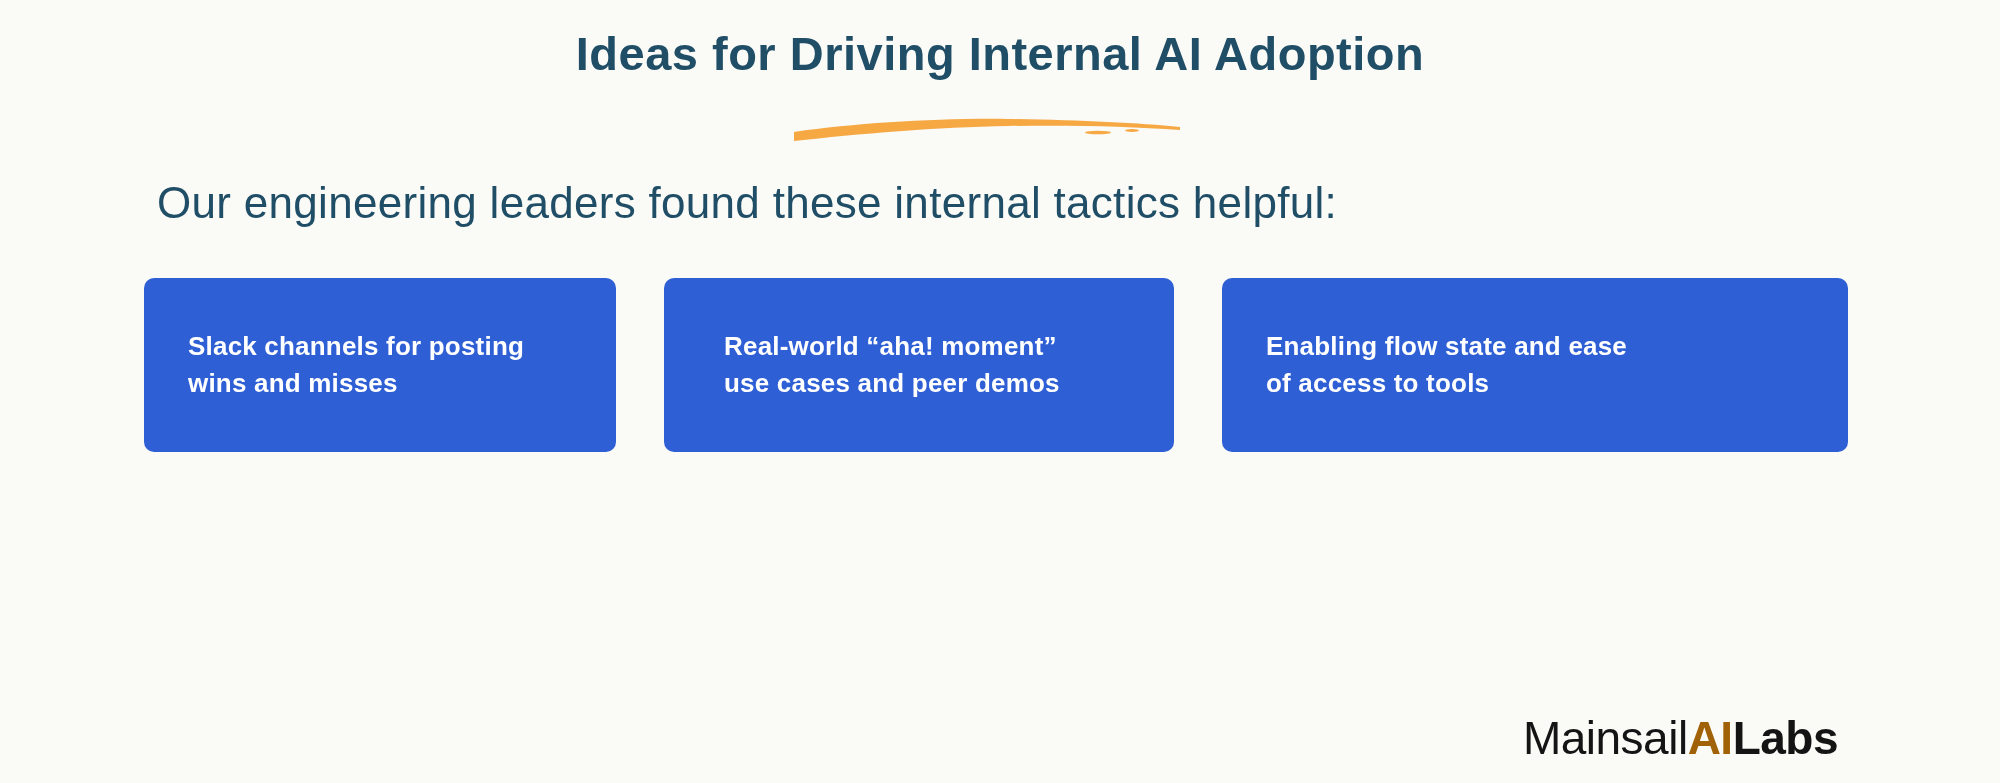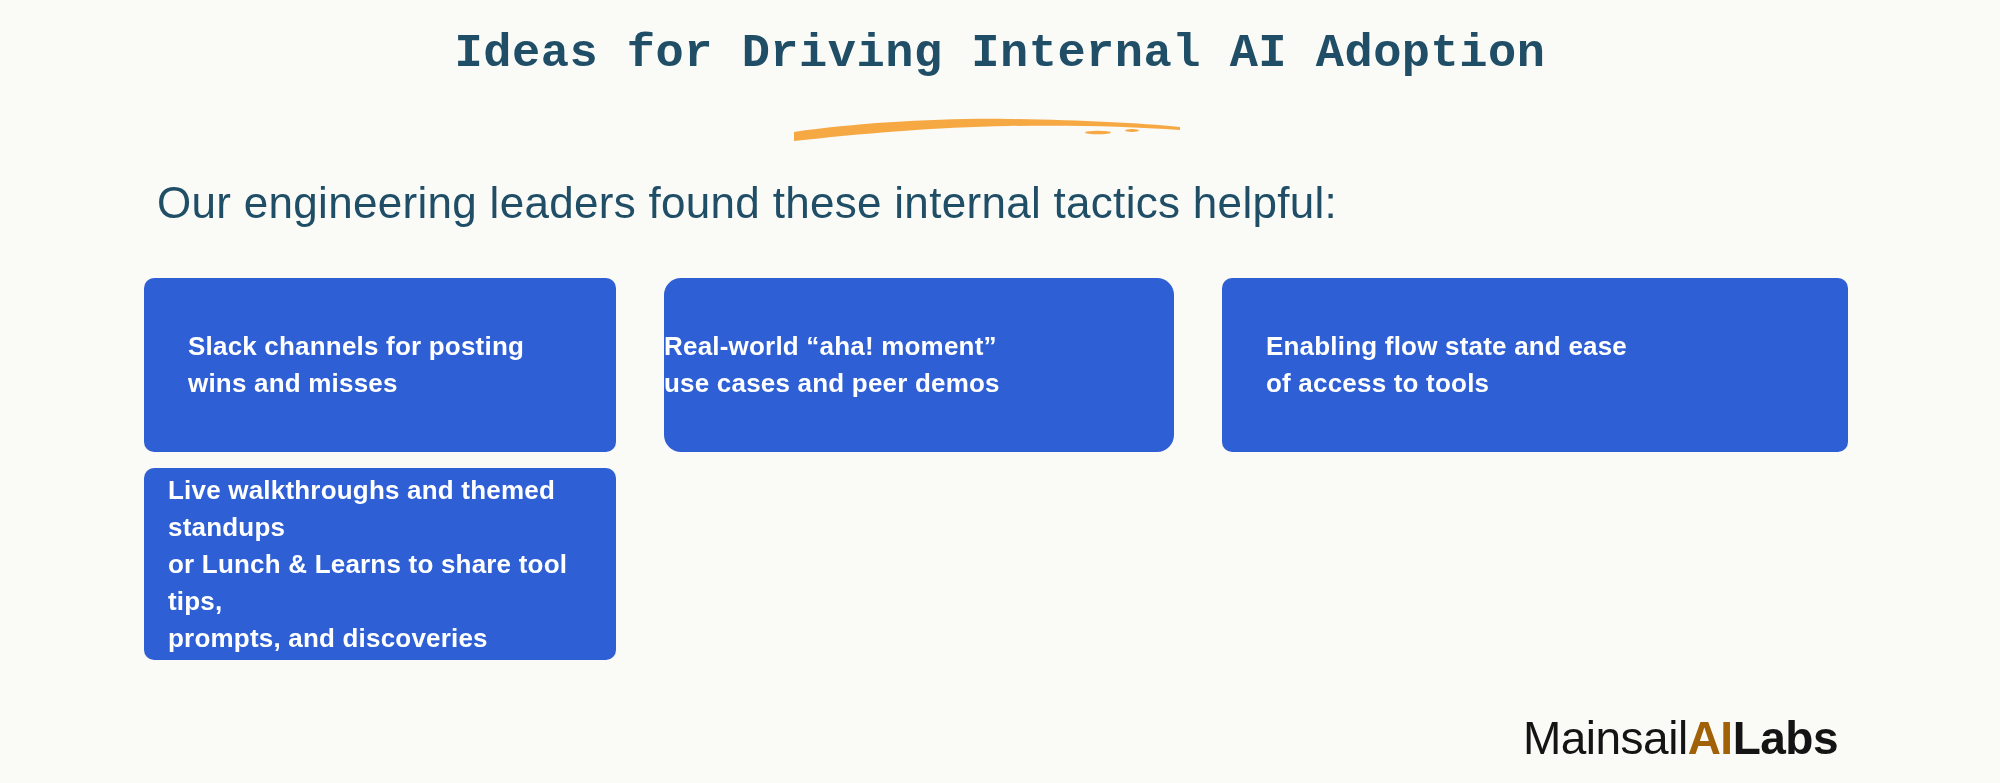--- a/index.html
+++ b/index.html
@@ -13,21 +13,20 @@
   .slide { width: 2000px; height: 783px; position: relative; }
 
   .title {
     padding-top: 26px;
     text-align: center;
     font-size: 47px;
     font-weight: bold;
     letter-spacing: 0.5px;
     color: #1F4E66;
     line-height: 56px;
-    font-family: Liberation Mono, monospace;
   }
 
   .swoosh {
     display: block;
     margin: 32px auto 0;
     transform: translateX(-12px);
     width: 400px;
     height: 30px;
   }
 
@@ -55,21 +54,21 @@
     color: #FFFFFF;
     display: flex;
     align-items: center;
     font-size: 26px;
     font-weight: bold;
     line-height: 37px;
     letter-spacing: 0.2px;
   }
   .card-text { white-space: pre-line; display: block; }
   .card.col1 { padding-left: 44px; padding-right: 20px; }
-  .card.col2 { padding-right: 16px; border-radius: 17px; }
+  .card.col2 { padding-left: 60px; padding-right: 16px; }
   .card.col3 { padding-left: 24px; padding-right: 12px; }
 
   .logo {
     position: absolute;
     right: 162px;
     bottom: 22px;
     font-size: 46px;
     line-height: 1;
     letter-spacing: -0.5px;
     color: #141414;
@@ -100,24 +99,19 @@
 wins and misses</span>
     </div>
     <div class="card col2">
       <span class="card-text">Real-world “aha! moment”
 use cases and peer demos</span>
     </div>
     <div class="card col1">
       <span class="card-text">Enabling flow state and ease
 of access to tools</span>
     </div>
-    <div class="card col3">
-      <span class="card-text">Live walkthroughs and themed standups
-or Lunch &amp; Learns to share tool tips,
-prompts, and discoveries</span>
-    </div>
   </div>
 
   <div class="logo">
     <span class="seg-mainsail">Mainsail</span><span class="seg-ai">AI</span><span class="seg-labs">Labs</span>
   </div>
 
 </div>
 
 </body></html>

